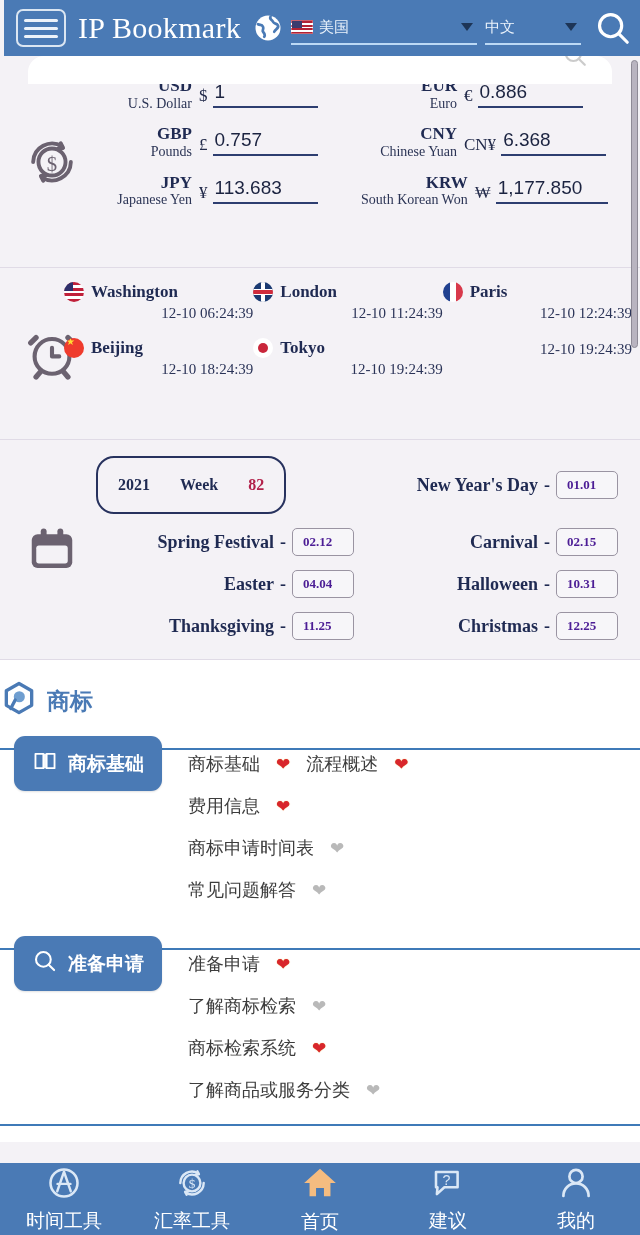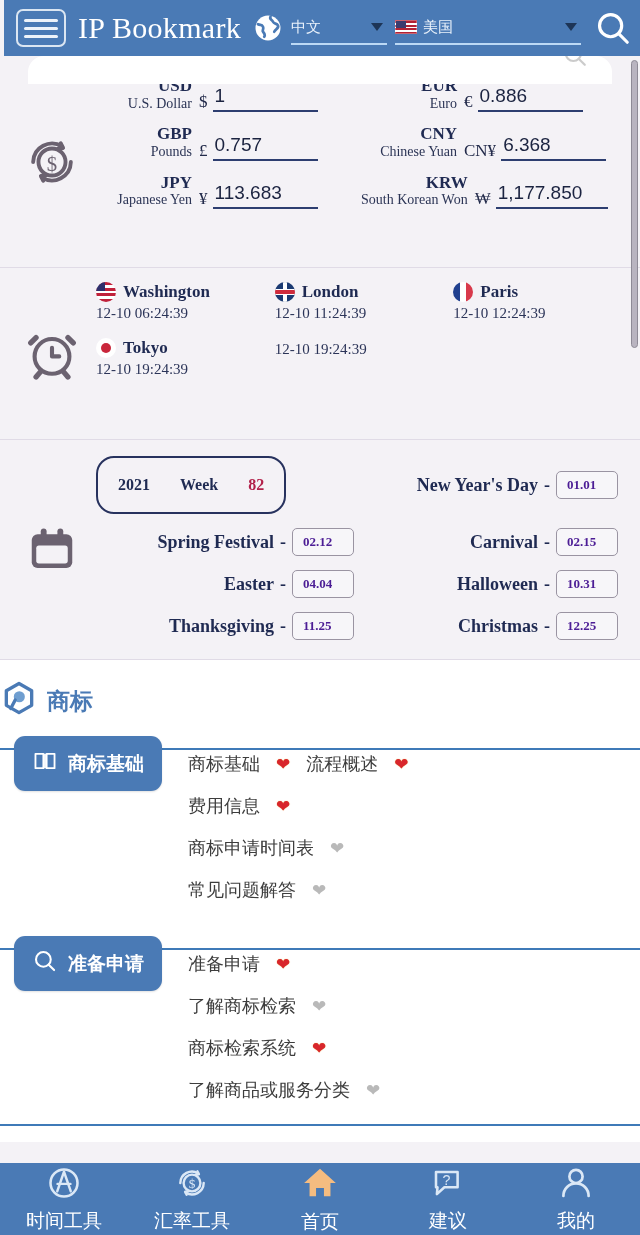--- a/index.html
+++ b/index.html
@@ -72,39 +72,39 @@
   
   .section { position: relative; background: #f4f2f6; border-bottom: 1px solid #e0dbe6; }
   .sec-icon {
     position: absolute; left: 20px; top: 50%; transform: translateY(-50%);
     width: 64px; display: flex; justify-content: center; color: #6b6270;
   }
 
   
   .sec-currency { height: 212px; padding: 16px 14px 10px 96px; }
   .cur-grid { display: grid; grid-template-columns: 1fr 1fr; row-gap: 8px; }
-  .cur-cell { display: flex; align-items: flex-end; }
+  .cur-cell { display: flex; align-items: center; }
   .cur-labels { text-align: right; padding-top: 4px; min-width: 96px; }
   .cur-code {
     font-family: "Liberation Serif", serif; font-weight: bold; font-size: 17px;
     color: #1f2a52; line-height: 1.15;
   }
   .cur-name { font-family: "Liberation Serif", serif; font-size: 14px; color: #2b3455; line-height: 1.2; }
   .cur-sym {
     font-family: "Liberation Serif", serif; font-size: 17px; color: #222a4a;
     margin: 8px 5px 0 7px; white-space: nowrap;
   }
   .cur-field {
     border-bottom: 2px solid #2d3e70; min-width: 105px; padding: 4px 2px 3px 2px;
     font-size: 19px; color: #1b2340; white-space: nowrap; overflow: hidden;
   }
   .cur-cell.wide .cur-field { min-width: 112px; }
 
   
-  .sec-clock { height: 172px; padding: 14px 8px 12px 96px; }
+  .sec-clock { height: 172px; padding: 14px 8px 12px 64px; text-align: right; }
   .clock-grid { display: grid; grid-template-columns: 1fr 1fr 1fr; row-gap: 16px; }
   .clock-cell { }
   .clock-city { display: flex; align-items: center; gap: 7px; }
   .clock-city .cname {
     font-family: "Liberation Serif", serif; font-weight: bold; font-size: 17px; color: #1f2a52;
   }
   .clock-time {
     font-family: "Liberation Serif", serif; font-size: 15px; color: #2b3458; margin-top: 3px;
   }
   .fl { width: 20px; height: 20px; border-radius: 50%; flex: 0 0 auto; overflow: hidden; position: relative; }
@@ -193,28 +193,28 @@
     </div>
     <div class="brand">IP Bookmark</div>
 
     <span class="globe-icon">
       <svg width="30" height="30" viewBox="0 0 24 24">
         <circle cx="12" cy="12" r="10" fill="#ffffff"></circle>
         <path d="M4 9c2 1 3 0 4 2s-1 3 0 4 2 3 1 4M14 3c-1 2 1 2 2 4s3 1 4 3-2 3-3 5" stroke="#4a7ab5" stroke-width="2.2" fill="none" stroke-linecap="round"></path>
       </svg>
     </span>
 
-    <div class="sel sel-lang">
-      <span class="val">中文</span>
-      <span class="caret"></span>
-    </div>
-
     <div class="sel sel-country">
       <span class="flag-us"></span>
       <span class="val">美国</span>
+      <span class="caret"></span>
+    </div>
+
+    <div class="sel sel-lang">
+      <span class="val">中文</span>
       <span class="caret"></span>
     </div>
 
     <span class="search-btn">
       <svg width="38" height="38" viewBox="0 0 24 24">
         <circle cx="10.5" cy="10.5" r="7" stroke="#ffffff" stroke-width="2" fill="none"></circle>
         <line x1="15.6" y1="15.6" x2="21" y2="21" stroke="#ffffff" stroke-width="2" stroke-linecap="round"></line>
       </svg>
     </span>
   </div>
@@ -321,20 +321,27 @@
             <span class="cname">London</span>
           </div>
           <div class="clock-time">12-10 11:24:39</div>
         </div>
         <div class="clock-cell">
           <div class="clock-city">
             <span class="fl fl-fr"></span>
             <span class="cname">Paris</span>
           </div>
           <div class="clock-time">12-10 12:24:39</div>
+        </div>
+        <div class="clock-cell">
+          <div class="clock-city">
+            <span class="fl fl-cn"></span>
+            <span class="cname">Beijing</span>
+          </div>
+          <div class="clock-time">12-10 18:24:39</div>
         </div>
         <div class="clock-cell">
           <div class="clock-city">
             <span class="fl fl-jp"></span>
             <span class="cname">Tokyo</span>
           </div>
           <div class="clock-time">12-10 19:24:39</div>
         </div>
         <div class="clock-cell">
           <div class="clock-time">12-10 19:24:39</div>

